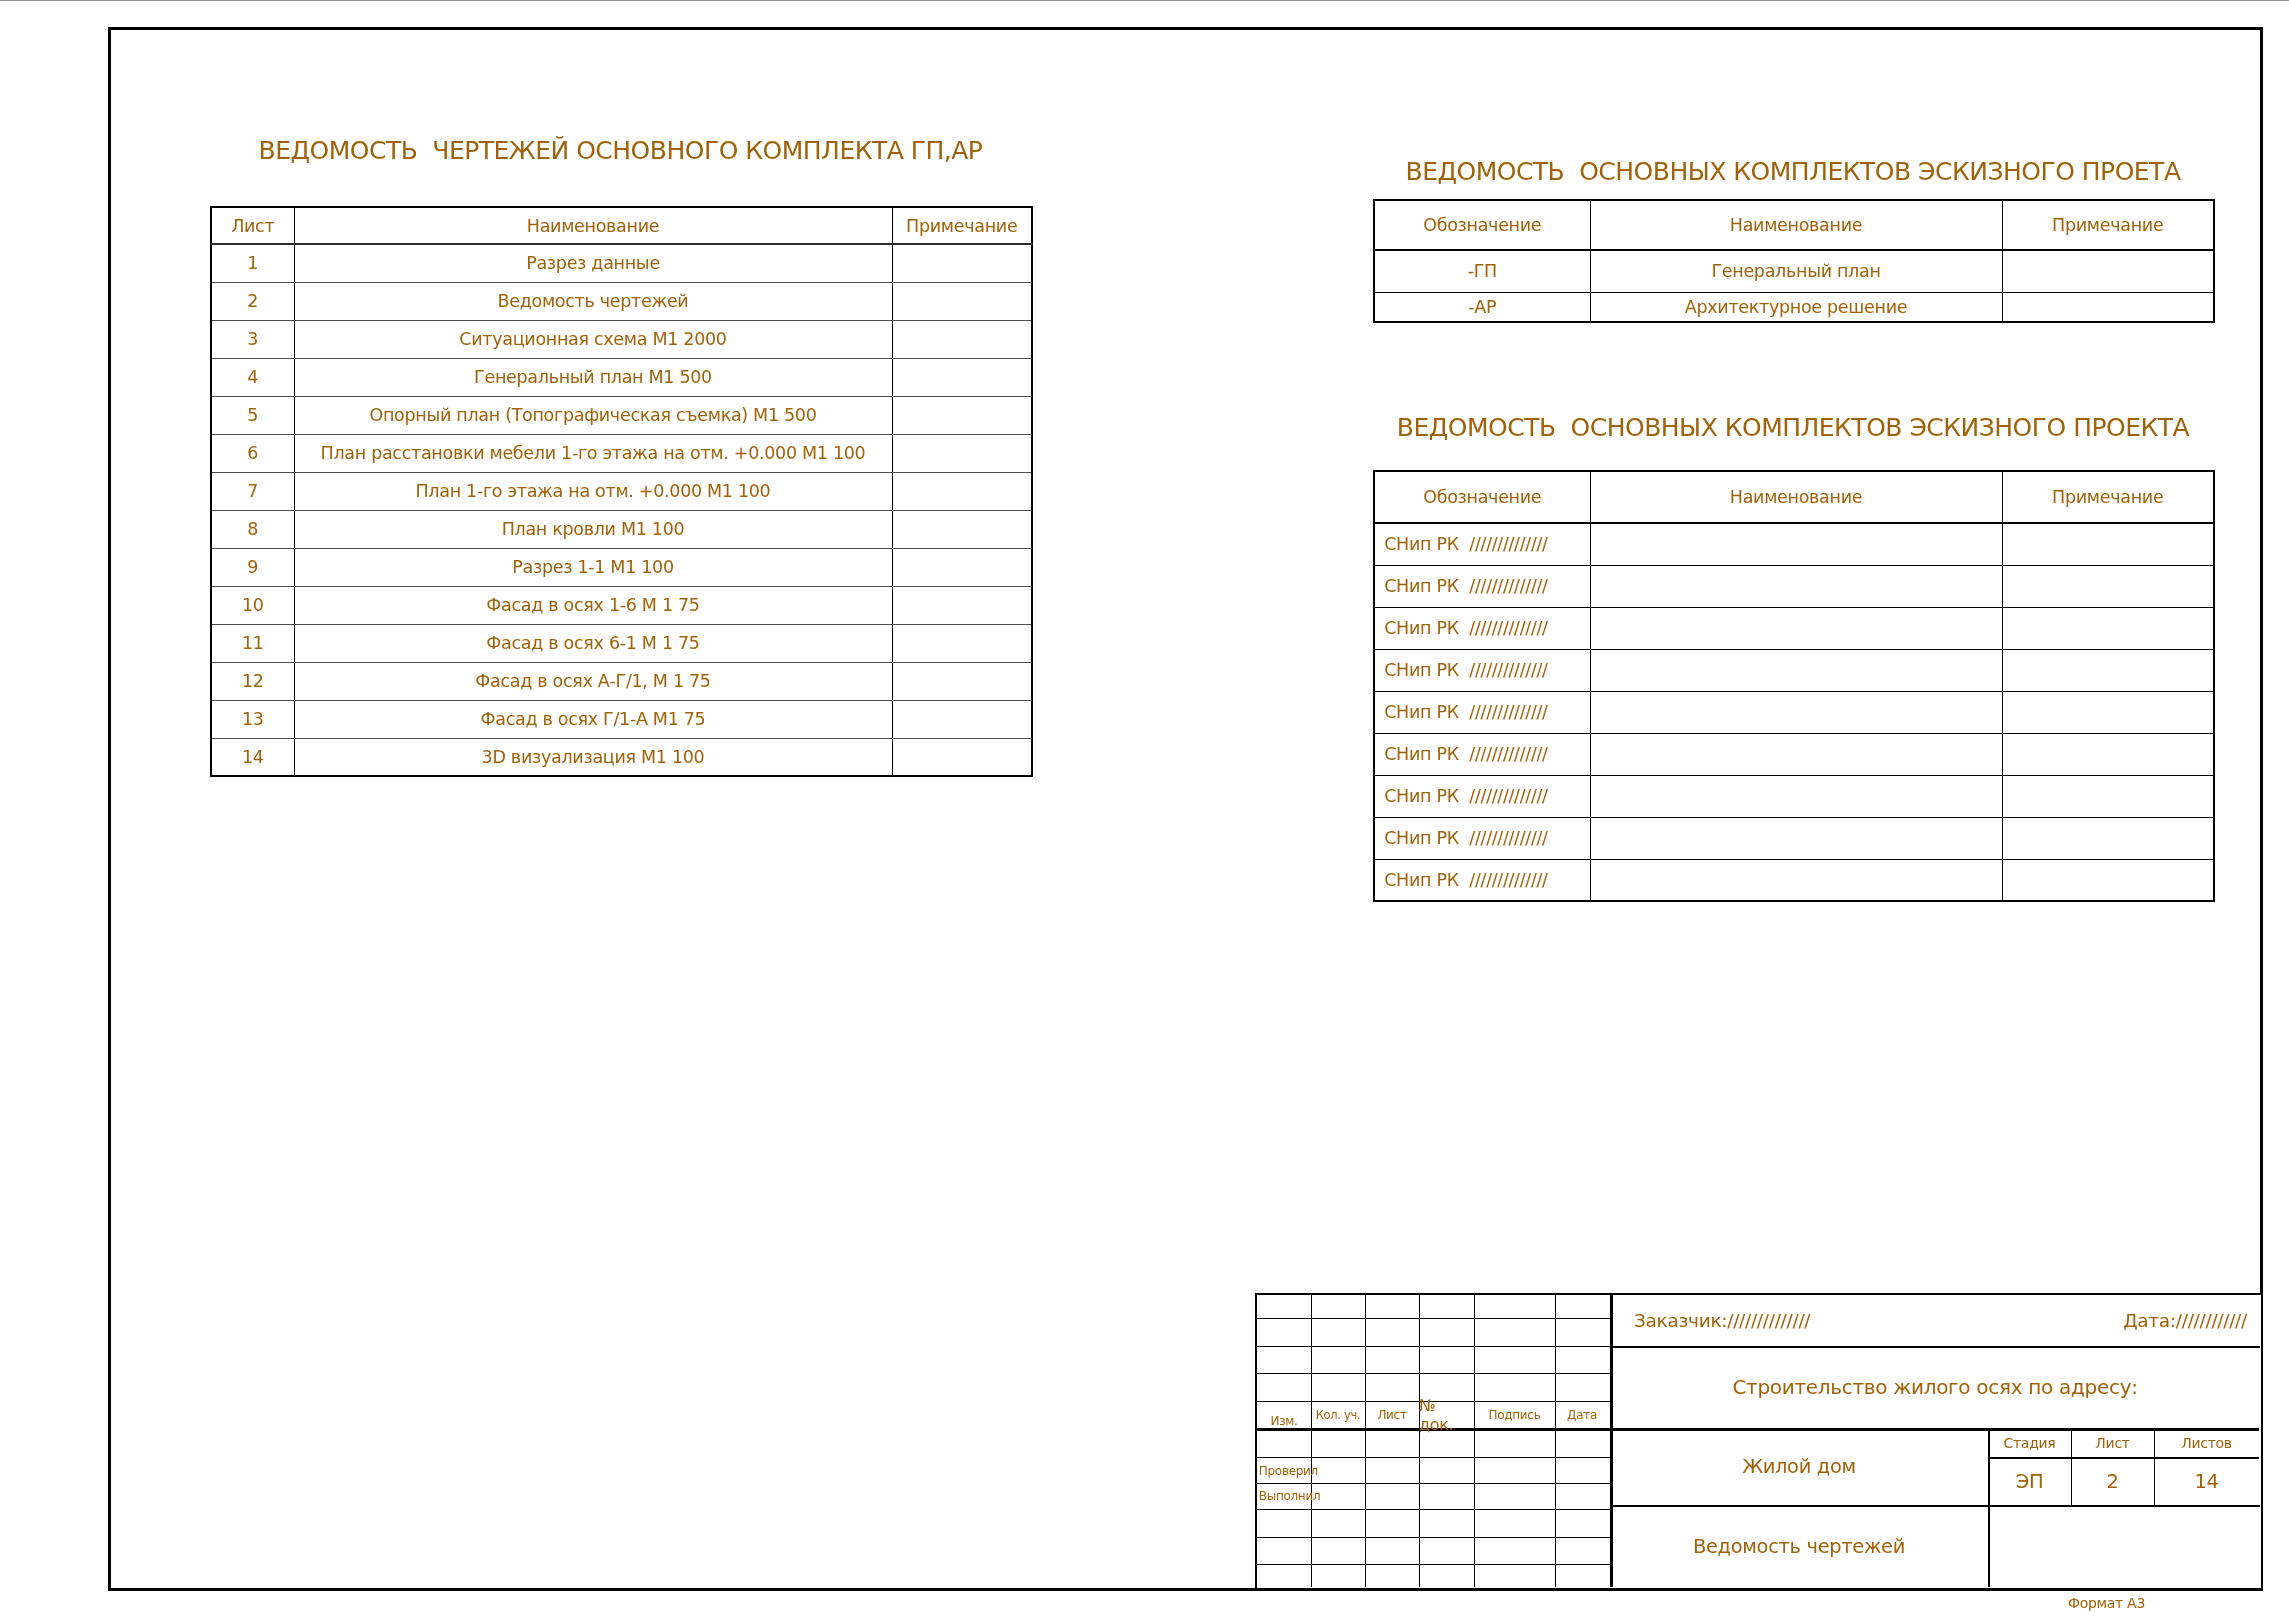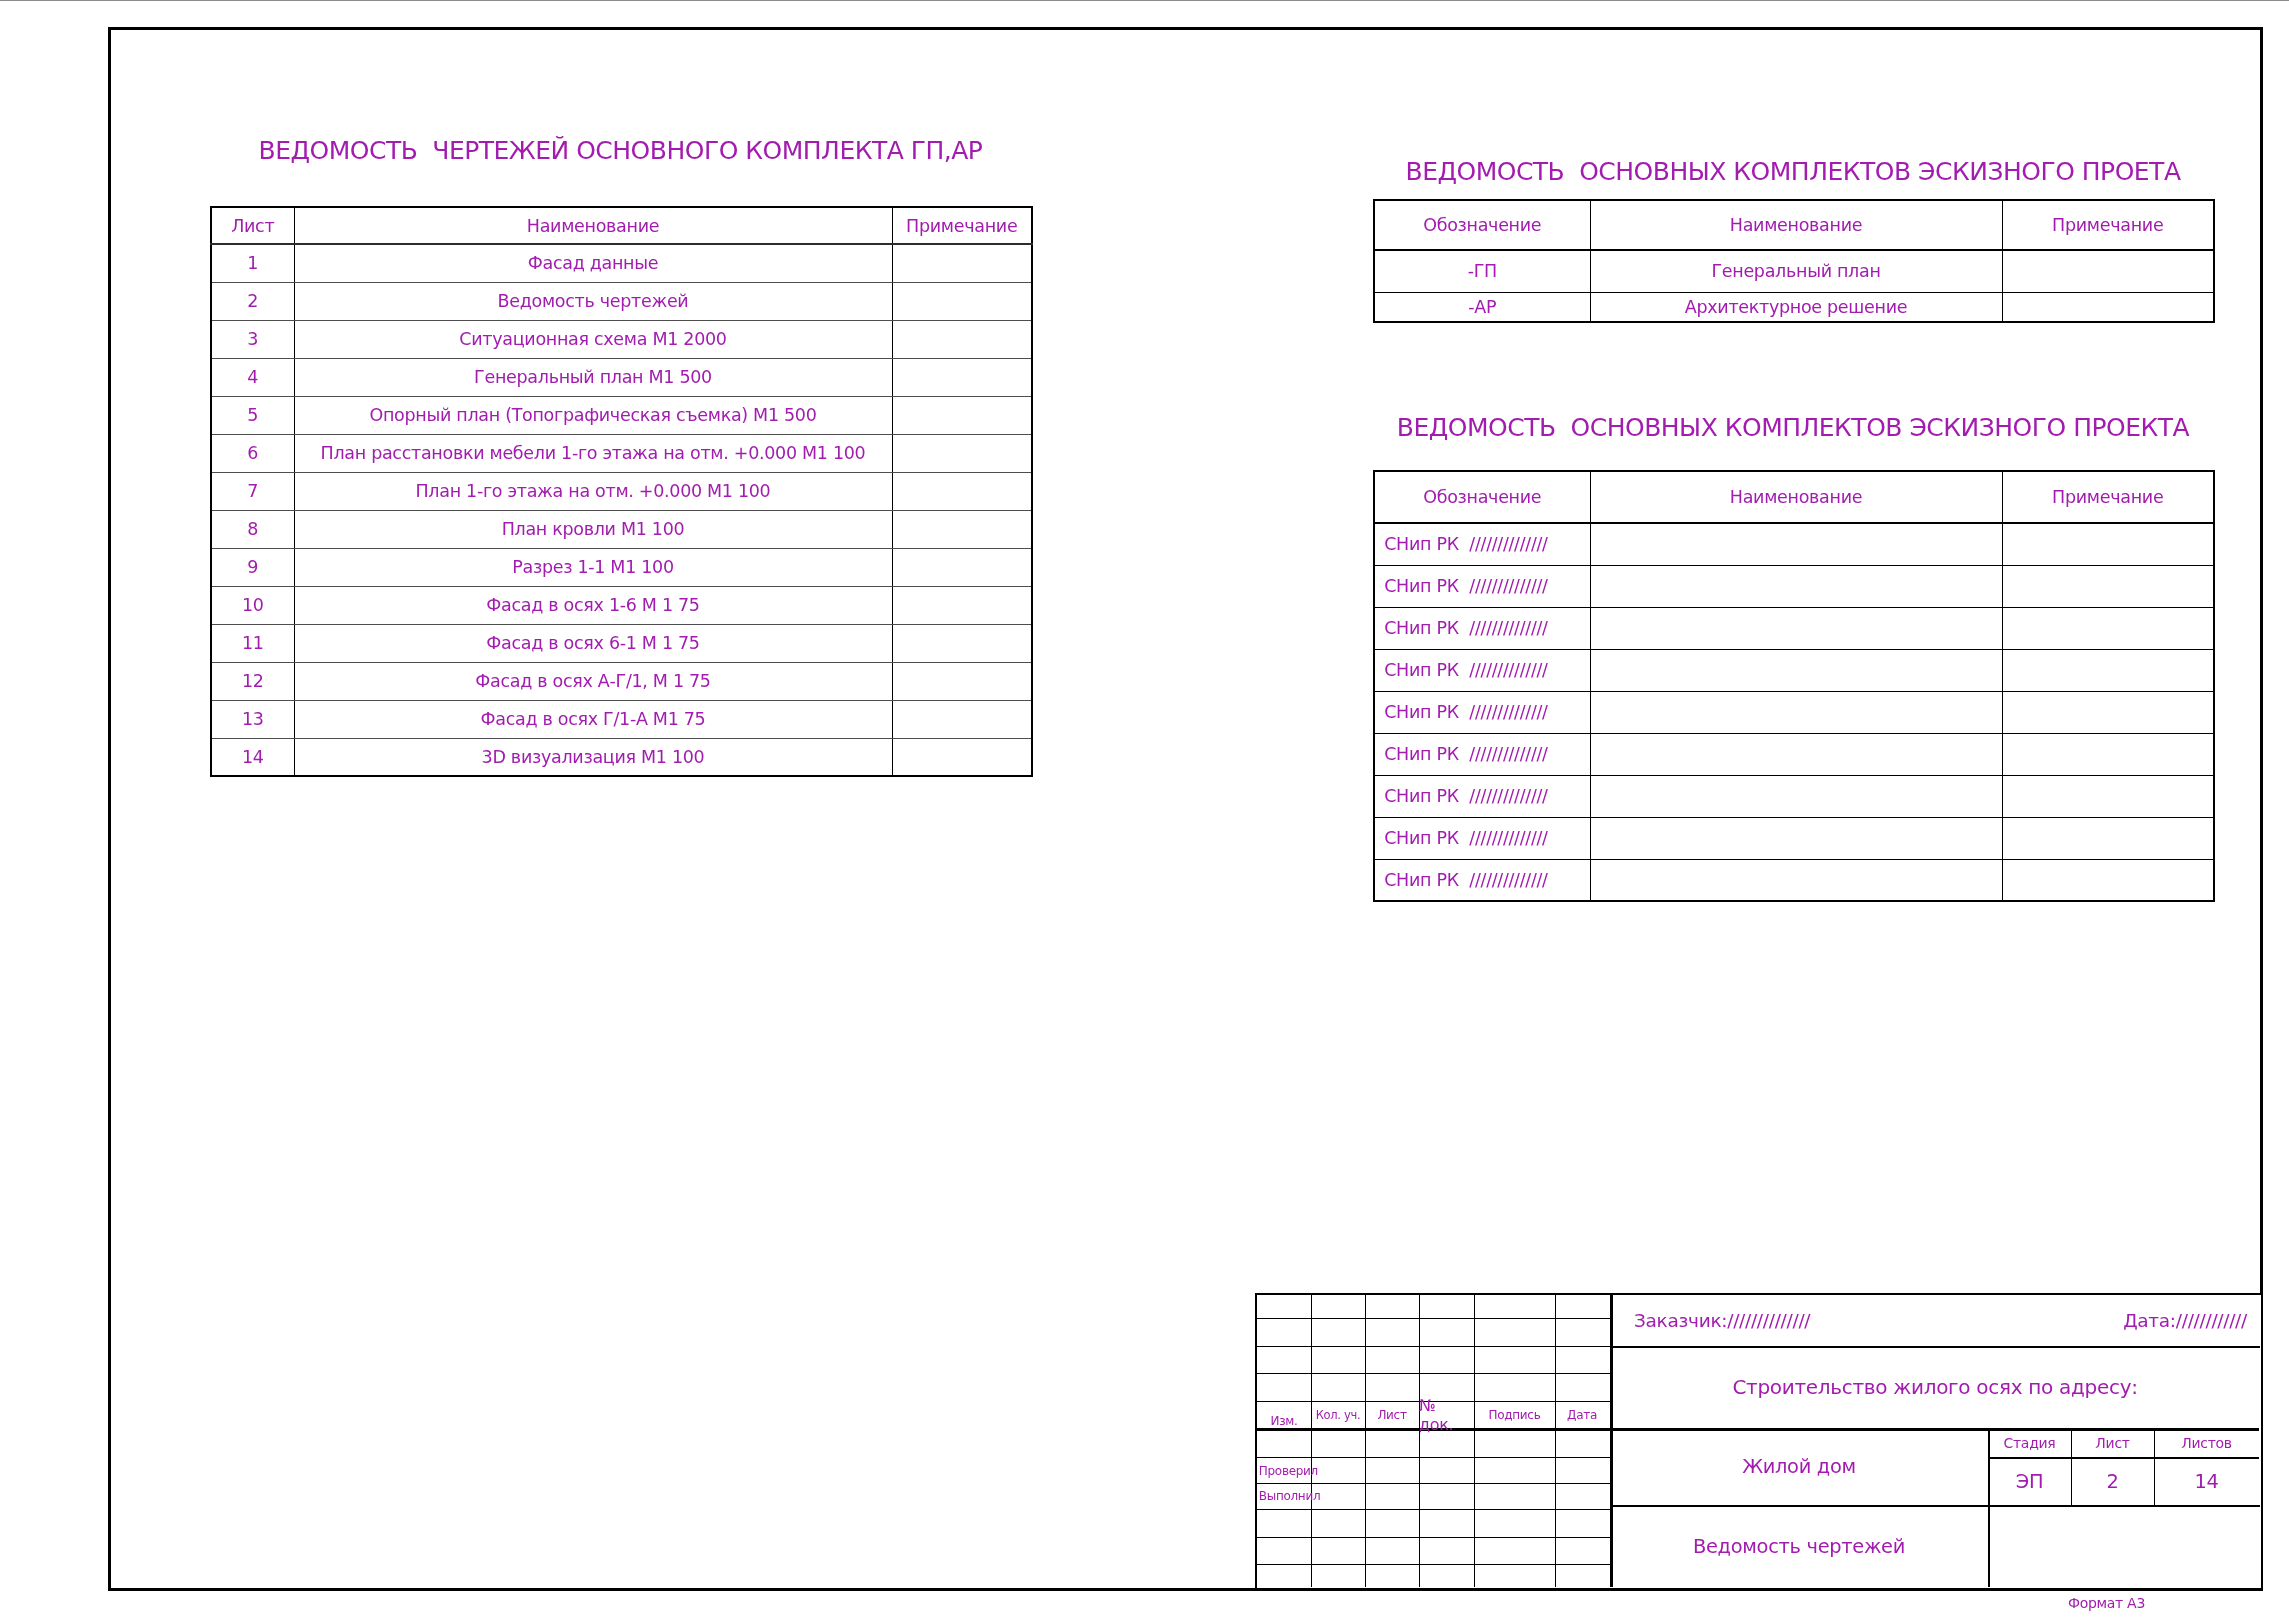--- a/index.html
+++ b/index.html
@@ -1,18 +1,18 @@
 <!DOCTYPE html>
 <html style="font-size:14.8px"><head>
 <meta charset="utf-8">
 <style>
   html,body{margin:0;padding:0;background:#fff;}
   .sheet{
     position:relative;width:2290px;height:1619px;background:#fff;overflow:hidden;
-    font-family:"DejaVu Sans",sans-serif;color:#a21caf;box-sizing:border-box;
+    font-family:"DejaVu Sans",sans-serif;color:#a16207;box-sizing:border-box;
     border-top:1.8px solid #8c8c8c;border-right:1.8px solid #8c8c8c;border-bottom:1.8px solid #8c8c8c;
   }
   .pre{white-space:pre;}
   .frame{
     position:absolute;left:108px;top:26px;width:2155px;height:1564px;
     border:3.7px solid #000;box-sizing:border-box;
   }
   .bigtitle{
     position:absolute;font-size:25px;letter-spacing:-0.5px;text-align:center;white-space:pre;
   }
@@ -58,21 +58,21 @@
         <col style="width:140px">
       </colgroup>
     <tbody>
       <tr class="hd" style="height:37px">
         <td>Лист</td>
         <td>Наименование</td>
         <td>Примечание</td>
       </tr>
       <tr style="height:38px">
           <td>1</td>
-          <td>Фасад данные</td>
+          <td>Разрез данные</td>
           <td></td>
         </tr>
       <tr style="height:38px">
           <td>2</td>
           <td>Ведомость чертежей</td>
           <td></td>
         </tr>
       <tr style="height:38px">
           <td>3</td>
           <td>Ситуационная схема М1 2000</td>

